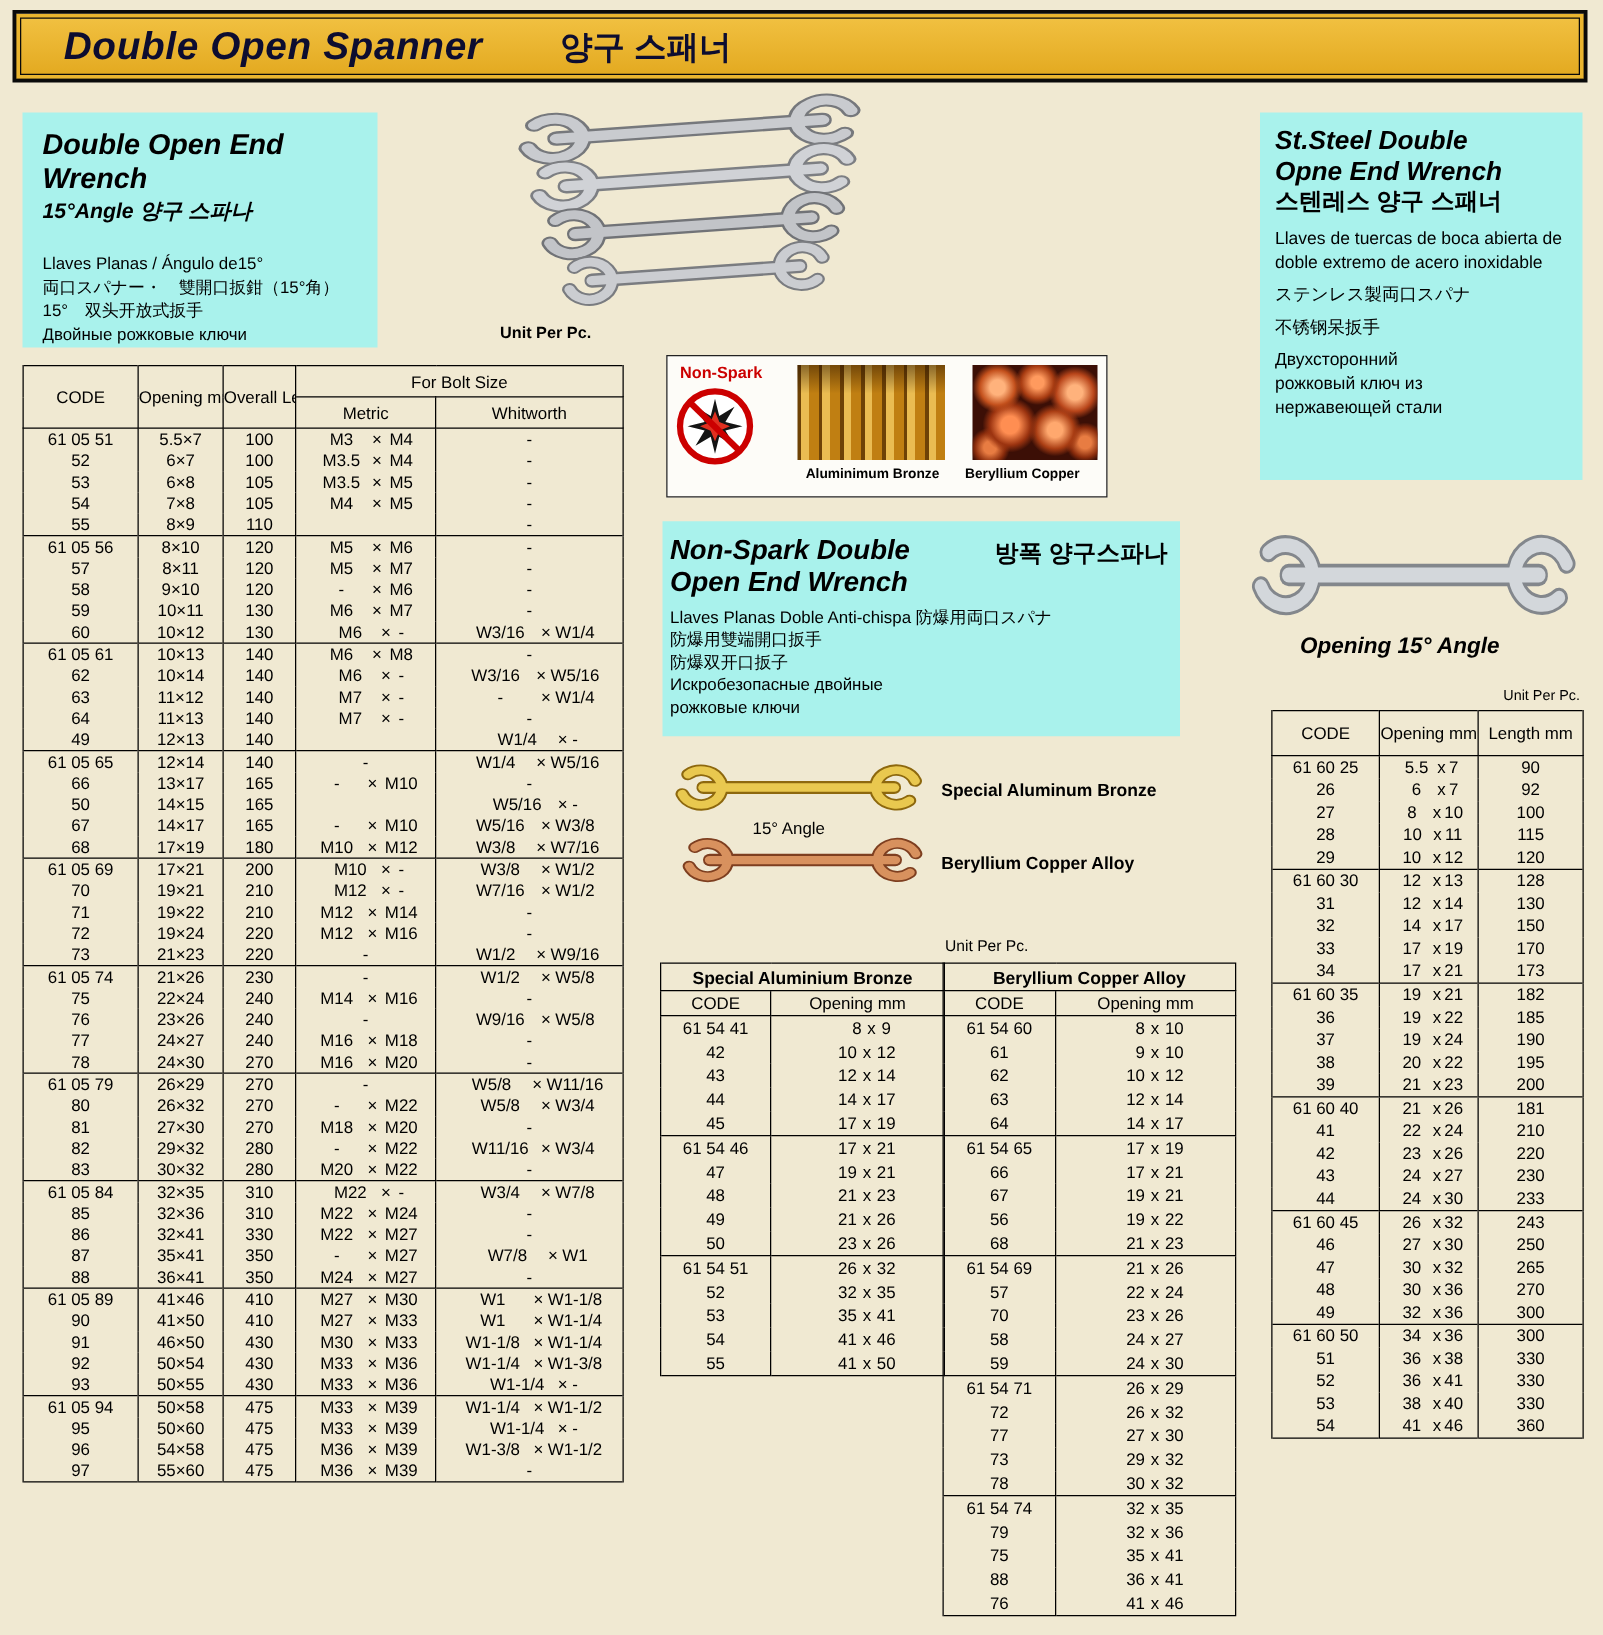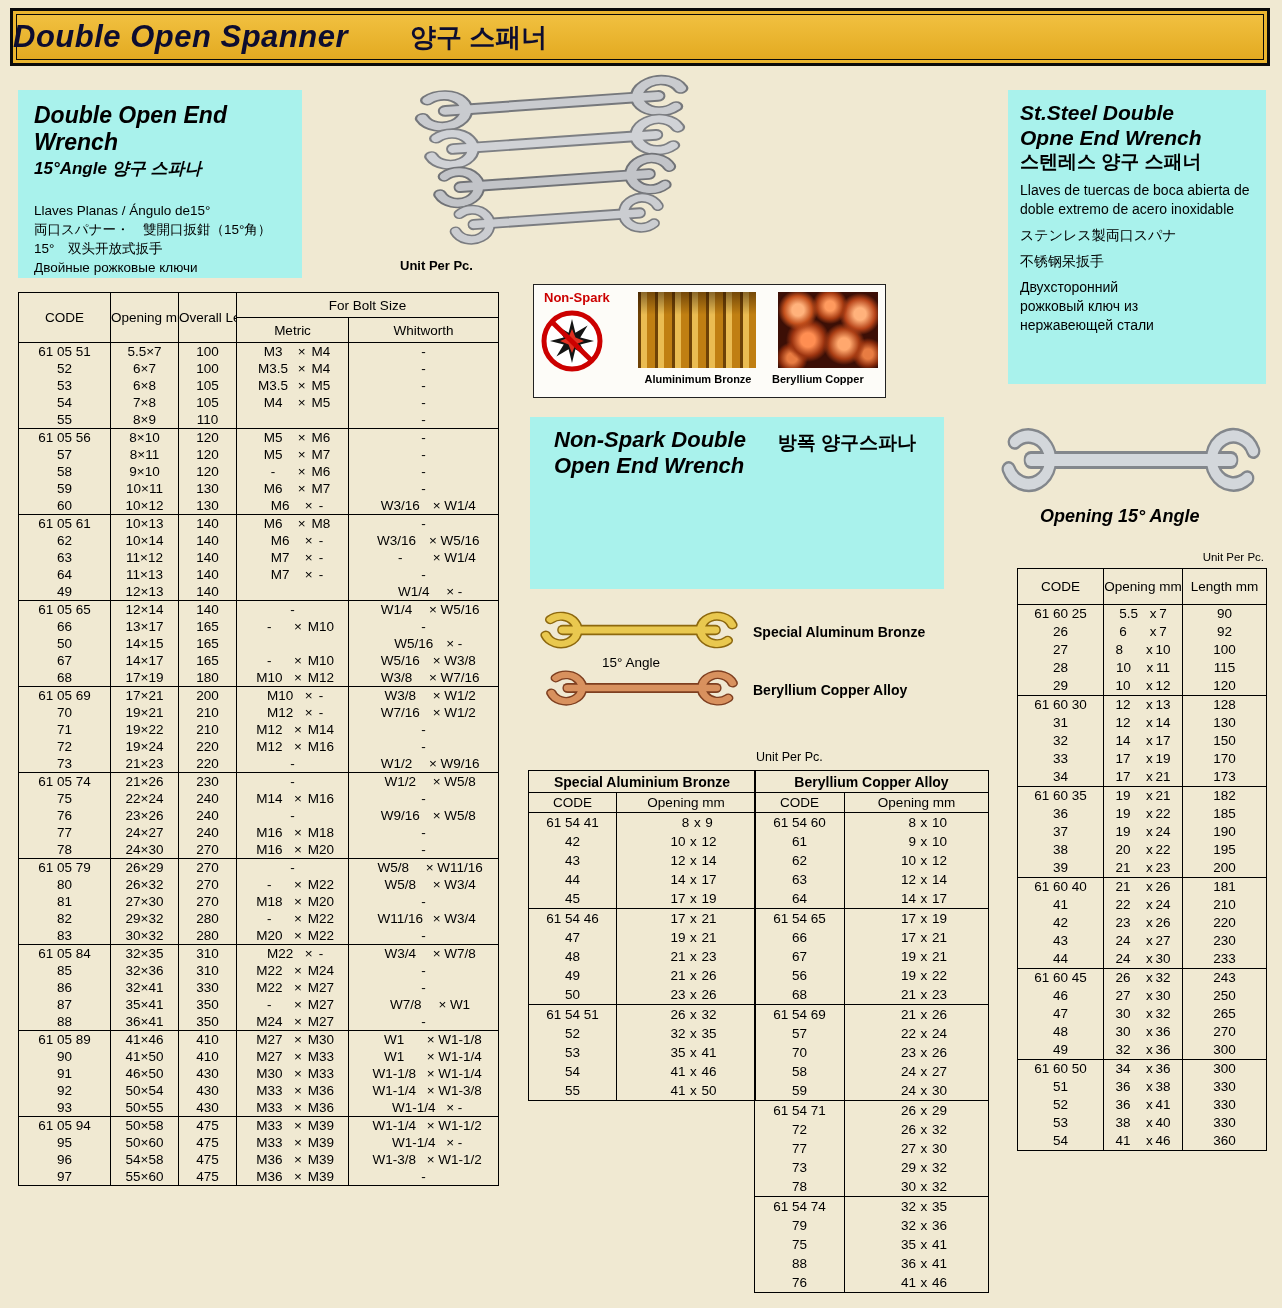--- a/index.html
+++ b/index.html
@@ -3,33 +3,33 @@
 <meta charset="utf-8">
 <style>
   *{margin:0;padding:0;box-sizing:border-box}
   html,body{width:1282px;height:1308px}
   body{position:relative;background:#f0e9d2;font-family:"Liberation Sans","DejaVu Sans",sans-serif;color:#000;overflow:hidden}
 
   
   .banner{position:absolute;left:10px;top:8px;width:1260px;height:58px;
     background:linear-gradient(180deg,#f2c243,#e2a81e);
     border:3px solid #0a0a0a;box-shadow:inset 0 0 0 3px #eab52f, inset 0 0 0 4px #0a0a0a;
-    display:flex;align-items:center;}
+    display:flex;align-items:center;padding-left:38px}
   .banner-en{font-size:31px;font-weight:bold;font-style:italic;color:#0d0d30;letter-spacing:.5px}
   .banner-ko{font-size:26px;font-weight:bold;color:#0d0d30;margin-left:62px}
 
   
   .cyan{position:absolute;background:#a9f2ec}
   .bt1{font-size:23px;font-weight:bold;font-style:italic;line-height:27px}
   .bt2{font-size:17px;font-weight:bold;font-style:italic;line-height:26px}
   .bl{font-size:13.5px;line-height:19px}
   .box-left{left:18px;top:90px;width:284px;height:188px;padding:12px 16px}
   .box-left .lines{margin-top:19px}
 
-  .box-ns{left:530px;top:417px;width:414px;height:172px;padding:10px 24px}
+  .box-ns{left:530px;top:417px;width:414px;height:172px;padding:10px 6px}
   .box-ns .bt1{font-size:22px;line-height:26px}
   .ns-title-row{display:flex;justify-content:space-between;align-items:flex-start}
   .box-ns .ko{font-size:19px;font-weight:bold;margin-top:3px;padding-right:4px}
   .box-ns .lines{margin-top:6px}
   .box-ns .bl{line-height:18px}
 
   .box-right{left:1008px;top:90px;width:258px;height:294px;padding:10px 12px}
   .box-right .bt1{font-size:21px;line-height:25px}
   .box-right .ko{font-size:19px;font-weight:bold;line-height:24px;margin-bottom:2px}
   .box-right .para{font-size:14px;line-height:19px;margin-top:7px}
@@ -74,21 +74,21 @@
   .no{text-align:left;padding-left:30px}
   .no .s1{display:inline-block;width:30px;text-align:right}
   .no .sx{display:inline-block;width:16px;text-align:center}
 
   #ss-table{left:1017px;top:568px;width:249px}
   #ss-table thead th{height:35px}
   #ss-table thead th.one{line-height:35px}
   #ss-table td{height:18px;line-height:18px}
   .sc{text-align:right;padding-right:12px}
   .so{text-align:left;padding-left:6px}
-  .so .s1{display:inline-block;width:28px;text-align:left}
+  .so .s1{display:inline-block;width:28px;text-align:center}
   .so .sx{display:inline-block;width:12px;text-align:center}
 
   
   .ns-photo{position:absolute;left:533px;top:284px;width:353px;height:114px;background:#fdfcf8;border:1px solid #222}
   .ns-label{position:absolute;left:10px;top:5px;color:#cc0000;font-weight:bold;font-size:13px}
   .ns-icon{position:absolute;left:6px;top:24px;width:64px;height:64px}
   .photo-gold{position:absolute;left:104px;top:7px;width:118px;height:76px;
     background:linear-gradient(180deg,rgba(40,18,0,.5),rgba(40,18,0,0) 30%),
     repeating-linear-gradient(90deg,#6e4206 0 3px,#eabc52 3px 9px,#c07f12 9px 17px)}
   .photo-copper{position:absolute;left:244px;top:7px;width:100px;height:76px;background:
@@ -634,20 +634,27 @@
 </div>
 
 <div class="cyan box-ns">
   <div class="ns-title-row">
     <div>
       <div class="bt1">Non-Spark Double</div>
       <div class="bt1">Open End Wrench</div>
     </div>
     <div class="ko">방폭 양구스파나</div>
   </div>
+  <div class="lines">
+    <div class="bl">Llaves Planas Doble Anti-chispa 防爆用両口スパナ</div>
+    <div class="bl">防爆用雙端開口扳手</div>
+    <div class="bl">防爆双开口扳子</div>
+    <div class="bl">Искробезопасные двойные</div>
+    <div class="bl">рожковые ключи</div>
+  </div>
 </div>
 
 <svg class="wrench" viewBox="0 0 320 80" preserveAspectRatio="none" style="left:530px;top:607px;width:218px;height:46px;--wd:#8d680e;--wl:#e9c84f">
     <use href="#wrench-sym" width="320" height="80"></use>
   </svg>
 <div class="lbl-angle">15°  Angle</div>
 <div class="lbl-alu">Special Aluminum Bronze</div>
 
 <svg class="wrench" viewBox="0 0 320 80" preserveAspectRatio="none" style="left:536px;top:666px;width:212px;height:44px;--wd:#7e3f20;--wl:#d8915e">
     <use href="#wrench-sym" width="320" height="80"></use>

